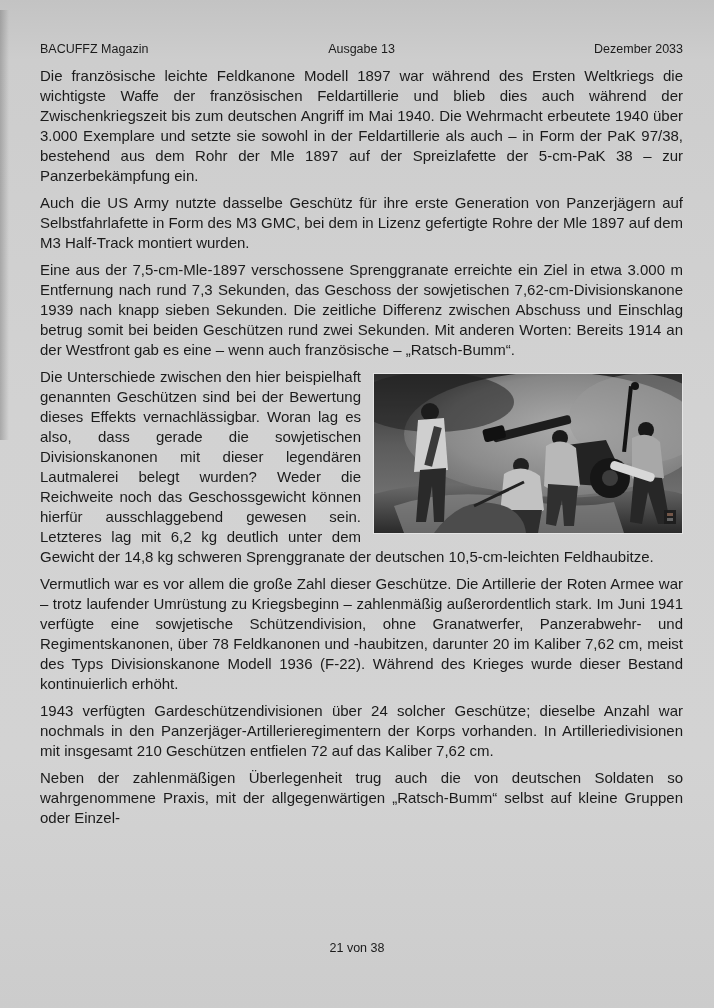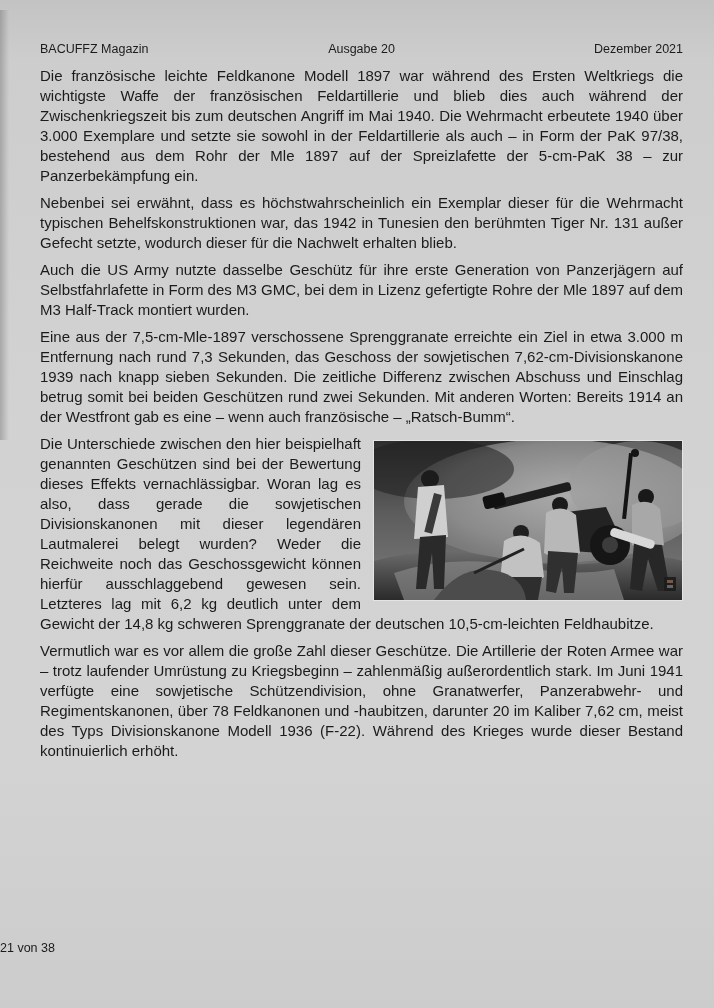--- a/index.html
+++ b/index.html
@@ -42,37 +42,36 @@
     margin:6px 0 4px 12px;
     padding:0;
     width:308px;height:159px;
     border:1px solid #e4e4e4;
     box-sizing:content-box;
     background:#444;
   }
   figure.photo-float svg{display:block;width:308px;height:159px;}
   .footer{
     position:absolute;left:0;top:941px;width:714px;
-    text-align:left;font-size:12.5px;color:#1b1b1b;
+    text-align:center;font-size:12.5px;color:#1b1b1b;
   }
 </style>
 </head>
 <body>
 
 <div class="page">
 
   <div class="header-row">
     <span class="h-left">BACUFFZ Magazin</span>
-    <span class="h-center">Ausgabe 20</span>
-    <span class="h-right">Dezember 2021</span>
+    <span class="h-center">Ausgabe 13</span>
+    <span class="h-right">Dezember 2033</span>
   </div>
 
   <article>
     <p>Die französische leichte Feldkanone Modell 1897 war während des Ersten Weltkriegs die wichtigste Waffe der französischen Feldartillerie und blieb dies auch während der Zwischenkriegszeit bis zum deutschen Angriff im Mai 1940. Die Wehrmacht erbeutete 1940 über 3.000 Exemplare und setzte sie sowohl in der Feldartillerie als auch – in Form der PaK 97/38, bestehend aus dem Rohr der Mle 1897 auf der Spreizlafette der 5-cm-PaK 38 – zur Panzerbekämpfung ein.</p>
-    <p>Nebenbei sei erwähnt, dass es höchstwahrscheinlich ein Exemplar dieser für die Wehrmacht typischen Behelfskonstruktionen war, das 1942 in Tunesien den berühmten Tiger Nr. 131 außer Gefecht setzte, wodurch dieser für die Nachwelt erhalten blieb.</p>
     <p>Auch die US Army nutzte dasselbe Geschütz für ihre erste Generation von Panzerjägern auf Selbstfahrlafette in Form des M3 GMC, bei dem in Lizenz gefertigte Rohre der Mle 1897 auf dem M3 Half-Track montiert wurden.</p>
     <p>Eine aus der 7,5-cm-Mle-1897 verschossene Sprenggranate erreichte ein Ziel in etwa 3.000 m Entfernung nach rund 7,3 Sekunden, das Geschoss der sowjetischen 7,62-cm-Divisionskanone 1939 nach knapp sieben Sekunden. Die zeitliche Differenz zwischen Abschuss und Einschlag betrug somit bei beiden Geschützen rund zwei Sekunden. Mit anderen Worten: Bereits 1914 an der Westfront gab es eine – wenn auch französische – „Ratsch-Bumm“.</p>
 
     <figure class="photo-float">
       <svg viewBox="0 0 308 159" preserveAspectRatio="none">
         <defs>
           <linearGradient id="sky" x1="0" y1="0" x2="0" y2="1">
             <stop offset="0" stop-color="#2e2e2e"></stop>
             <stop offset="0.45" stop-color="#5c5c5c"></stop>
             <stop offset="1" stop-color="#7d7d7d"></stop>
@@ -131,16 +130,18 @@
         <g opacity="0.9">
           <rect x="290" y="136" width="12" height="14" fill="#1c1c1c"></rect>
           <rect x="293" y="139" width="6" height="3" fill="#7a5a4a"></rect>
           <rect x="293" y="144" width="6" height="3" fill="#6a6a6a"></rect>
         </g>
       </svg>
     </figure>
     <p>Die Unterschiede zwischen den hier beispielhaft genannten Geschützen sind bei der Bewertung dieses Effekts vernachlässigbar. Woran lag es also, dass gerade die sowjetischen Divisionskanonen mit dieser legendären Lautmalerei belegt wurden? Weder die Reichweite noch das Geschossgewicht können hierfür ausschlaggebend gewesen sein. Letzteres lag mit 6,2 kg deutlich unter dem Gewicht der 14,8 kg schweren Sprenggranate der deutschen 10,5-cm-leichten Feldhaubitze.</p>
 
     <p>Vermutlich war es vor allem die große Zahl dieser Geschütze. Die Artillerie der Roten Armee war – trotz laufender Umrüstung zu Kriegsbeginn – zahlenmäßig außerordentlich stark. Im Juni 1941 verfügte eine sowjetische Schützendivision, ohne Granatwerfer, Panzerabwehr- und Regimentskanonen, über 78 Feldkanonen und -haubitzen, darunter 20 im Kaliber 7,62 cm, meist des Typs Divisionskanone Modell 1936 (F-22). Während des Krieges wurde dieser Bestand kontinuierlich erhöht.</p>
+    <p>1943 verfügten Gardeschützendivisionen über 24 solcher Geschütze; dieselbe Anzahl war nochmals in den Panzerjäger-Artillerieregimentern der Korps vorhanden. In Artilleriedivisionen mit insgesamt 210 Geschützen entfielen 72 auf das Kaliber 7,62 cm.</p>
+    <p>Neben der zahlenmäßigen Überlegenheit trug auch die von deutschen Soldaten so wahrgenommene Praxis, mit der allgegenwärtigen „Ratsch-Bumm“ selbst auf kleine Gruppen oder Einzel-</p>
   </article>
 
   <div class="footer">21 von 38</div>
 </div>
 
 </body></html>

